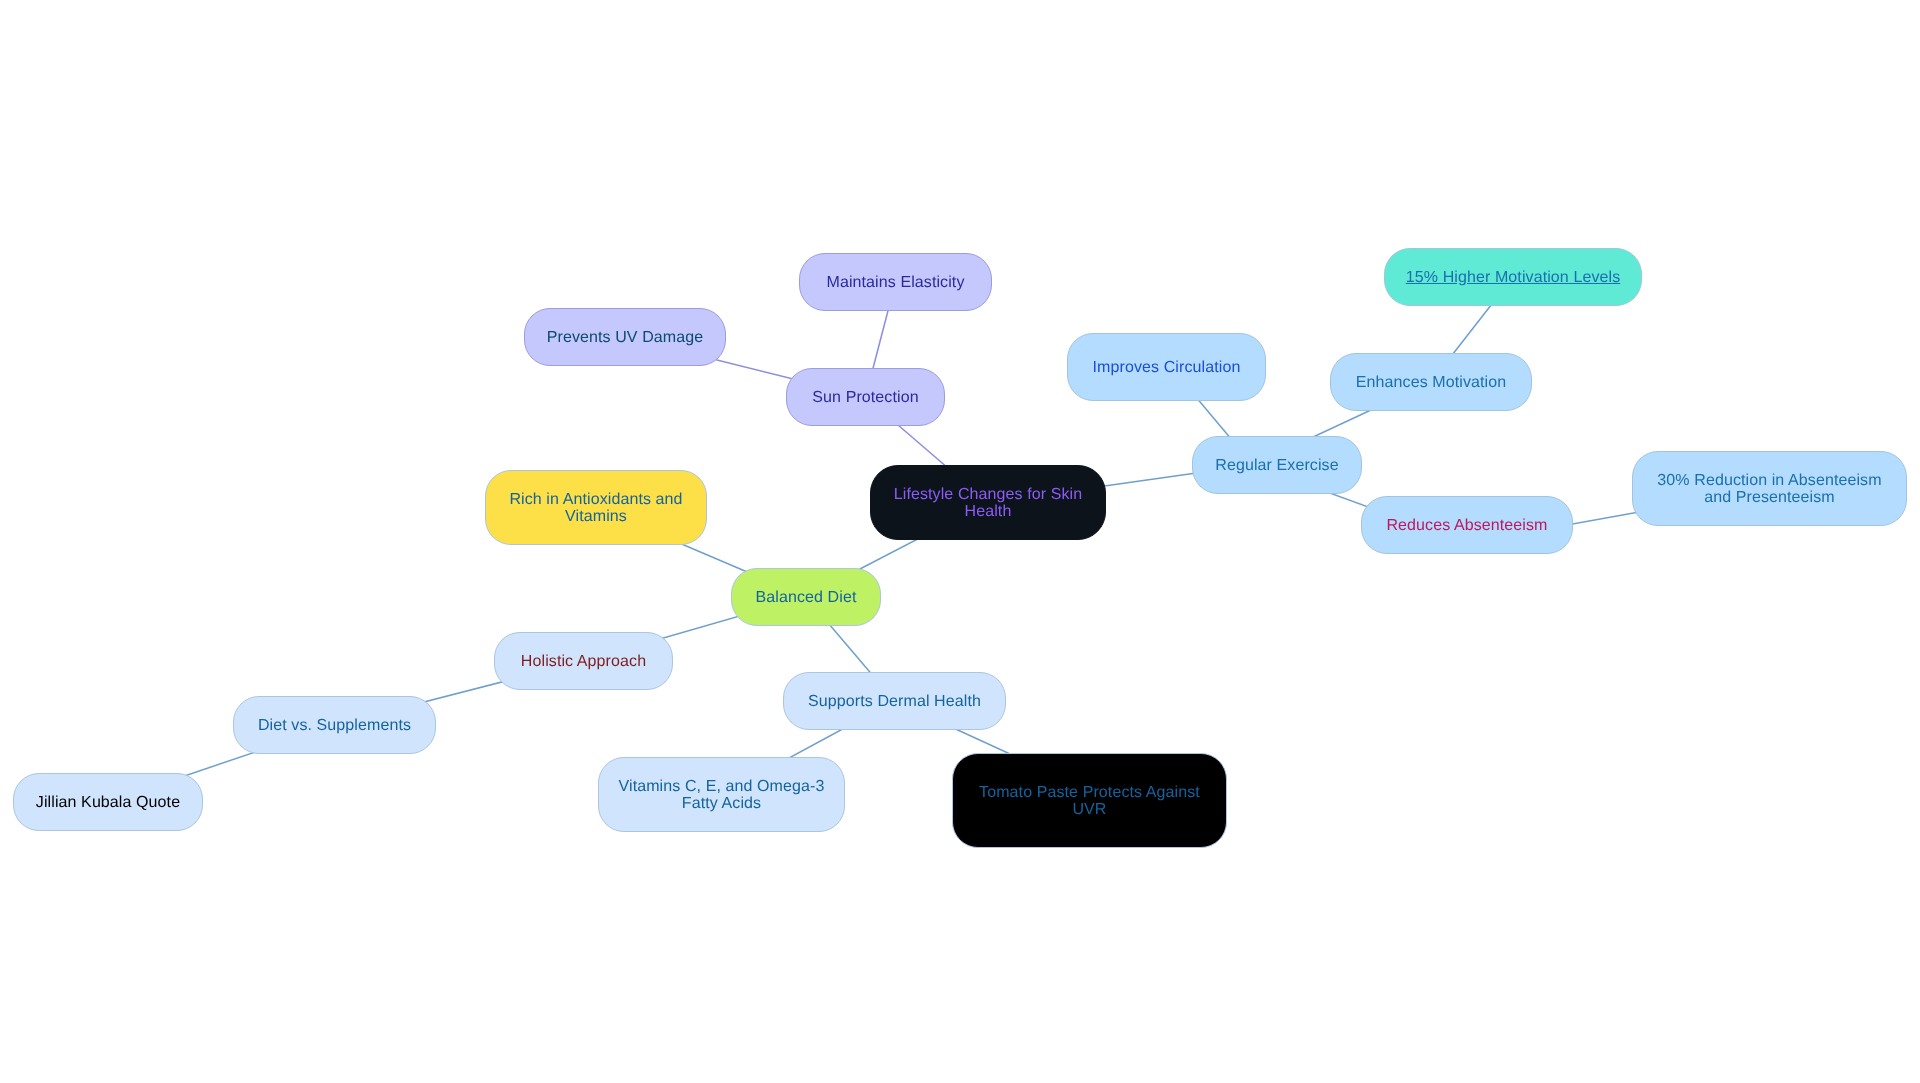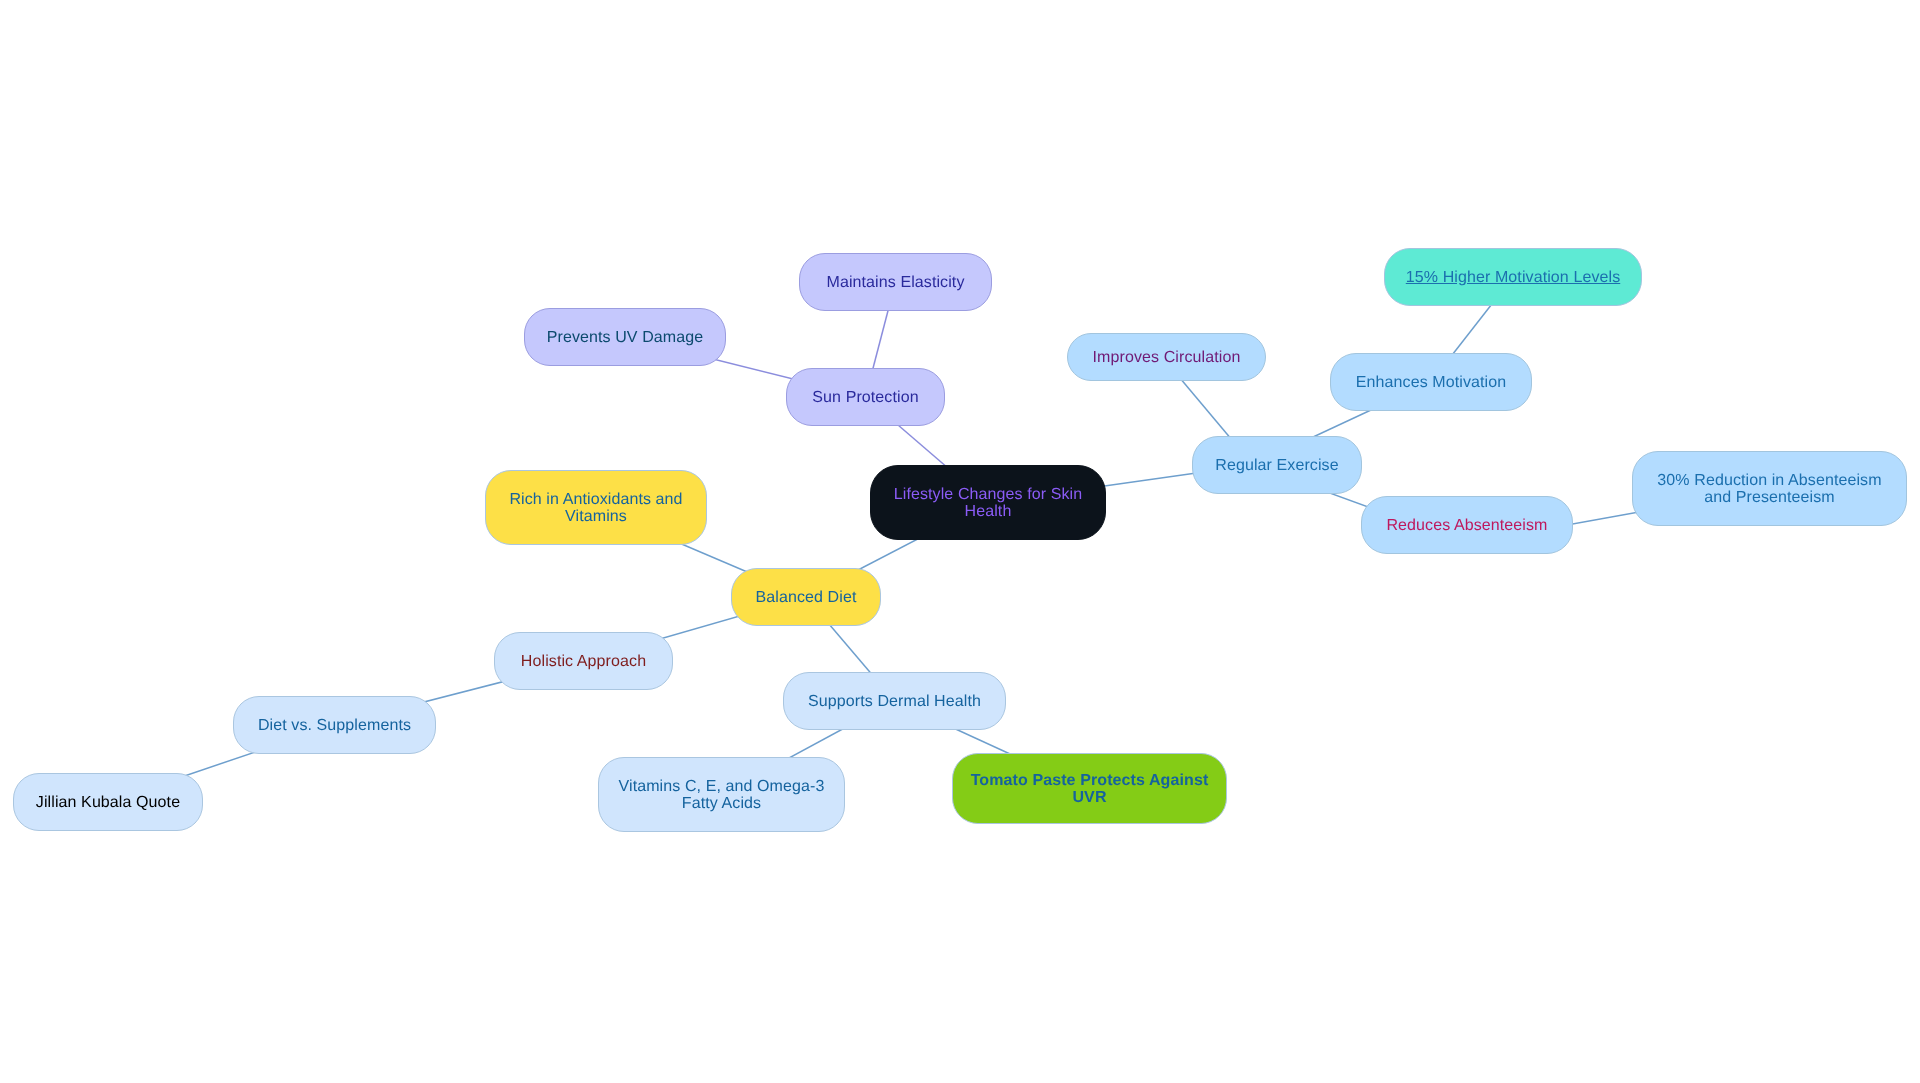--- a/index.html
+++ b/index.html
@@ -67,21 +67,21 @@
   <div class="node" style="left: 799px; top: 253px; width: 193px; height: 58px; background: rgb(197, 200, 253); border-color: rgb(155, 157, 224); color: rgb(42, 42, 156);">
         <span class="lbl">
           <span class="ln">Maintains Elasticity</span>
         </span>
       </div>
   <div class="node" style="left: 524px; top: 308px; width: 202px; height: 58px; background: rgb(197, 200, 253); border-color: rgb(155, 157, 224); color: #0c4a6e;">
         <span class="lbl">
           <span class="ln">Prevents UV Damage</span>
         </span>
       </div>
-  <div class="node" style="left: 731px; top: 568px; width: 150px; height: 58px; background: #fde047; border-color: rgb(170, 198, 224); color: rgb(21, 99, 158);">
+  <div class="node" style="left: 731px; top: 568px; width: 150px; height: 58px; background: #bef264; border-color: rgb(170, 198, 224); color: rgb(21, 99, 158);">
         <span class="lbl">
           <span class="ln">Balanced Diet</span>
         </span>
       </div>
   <div class="node" style="left: 485px; top: 470px; width: 222px; height: 75px; background: #fde047; border-color: rgb(170, 198, 224); color: rgb(21, 99, 158);">
         <span class="lbl">
           <span class="ln">Rich in Antioxidants and</span>
           <span class="ln">Vitamins</span>
         </span>
       </div>
@@ -104,32 +104,32 @@
         <span class="lbl">
           <span class="ln">Supports Dermal Health</span>
         </span>
       </div>
   <div class="node" style="left: 598px; top: 757px; width: 247px; height: 75px; background: rgb(208, 229, 253); border-color: rgb(170, 198, 224); color: rgb(21, 99, 158);">
         <span class="lbl">
           <span class="ln">Vitamins C, E, and Omega-3</span>
           <span class="ln">Fatty Acids</span>
         </span>
       </div>
-  <div class="node" style="left: 952px; top: 753px; width: 275px; height: 71px; background: #84cc16; border-color: rgb(170, 198, 224); color: rgb(21, 99, 158); font-weight: bold;">
+  <div class="node" style="left: 952px; top: 753px; width: 275px; height: 95px; background: #000000; border-color: rgb(170, 198, 224); color: rgb(21, 99, 158);">
         <span class="lbl">
           <span class="ln">Tomato Paste Protects Against</span>
           <span class="ln">UVR</span>
         </span>
       </div>
   <div class="node" style="left: 1192px; top: 436px; width: 170px; height: 58px; background: rgb(179, 220, 255); border-color: rgb(162, 197, 222); color: rgb(27, 111, 174);">
         <span class="lbl">
           <span class="ln">Regular Exercise</span>
         </span>
       </div>
-  <div class="node" style="left: 1067px; top: 333px; width: 199px; height: 48px; background: rgb(179, 220, 255); border-color: rgb(162, 197, 222); color: #701a75;">
+  <div class="node" style="left: 1067px; top: 333px; width: 199px; height: 68px; background: rgb(179, 220, 255); border-color: rgb(162, 197, 222); color: #1d4ed8;">
         <span class="lbl">
           <span class="ln">Improves Circulation</span>
         </span>
       </div>
   <div class="node" style="left: 1330px; top: 353px; width: 202px; height: 58px; background: rgb(179, 220, 255); border-color: rgb(162, 197, 222); color: rgb(27, 111, 174);">
         <span class="lbl">
           <span class="ln">Enhances Motivation</span>
         </span>
       </div>
   <div class="node" style="left: 1384px; top: 248px; width: 258px; height: 58px; background: #5eead4; border-color: rgb(162, 197, 222); color: rgb(27, 111, 174); text-decoration: underline;">

